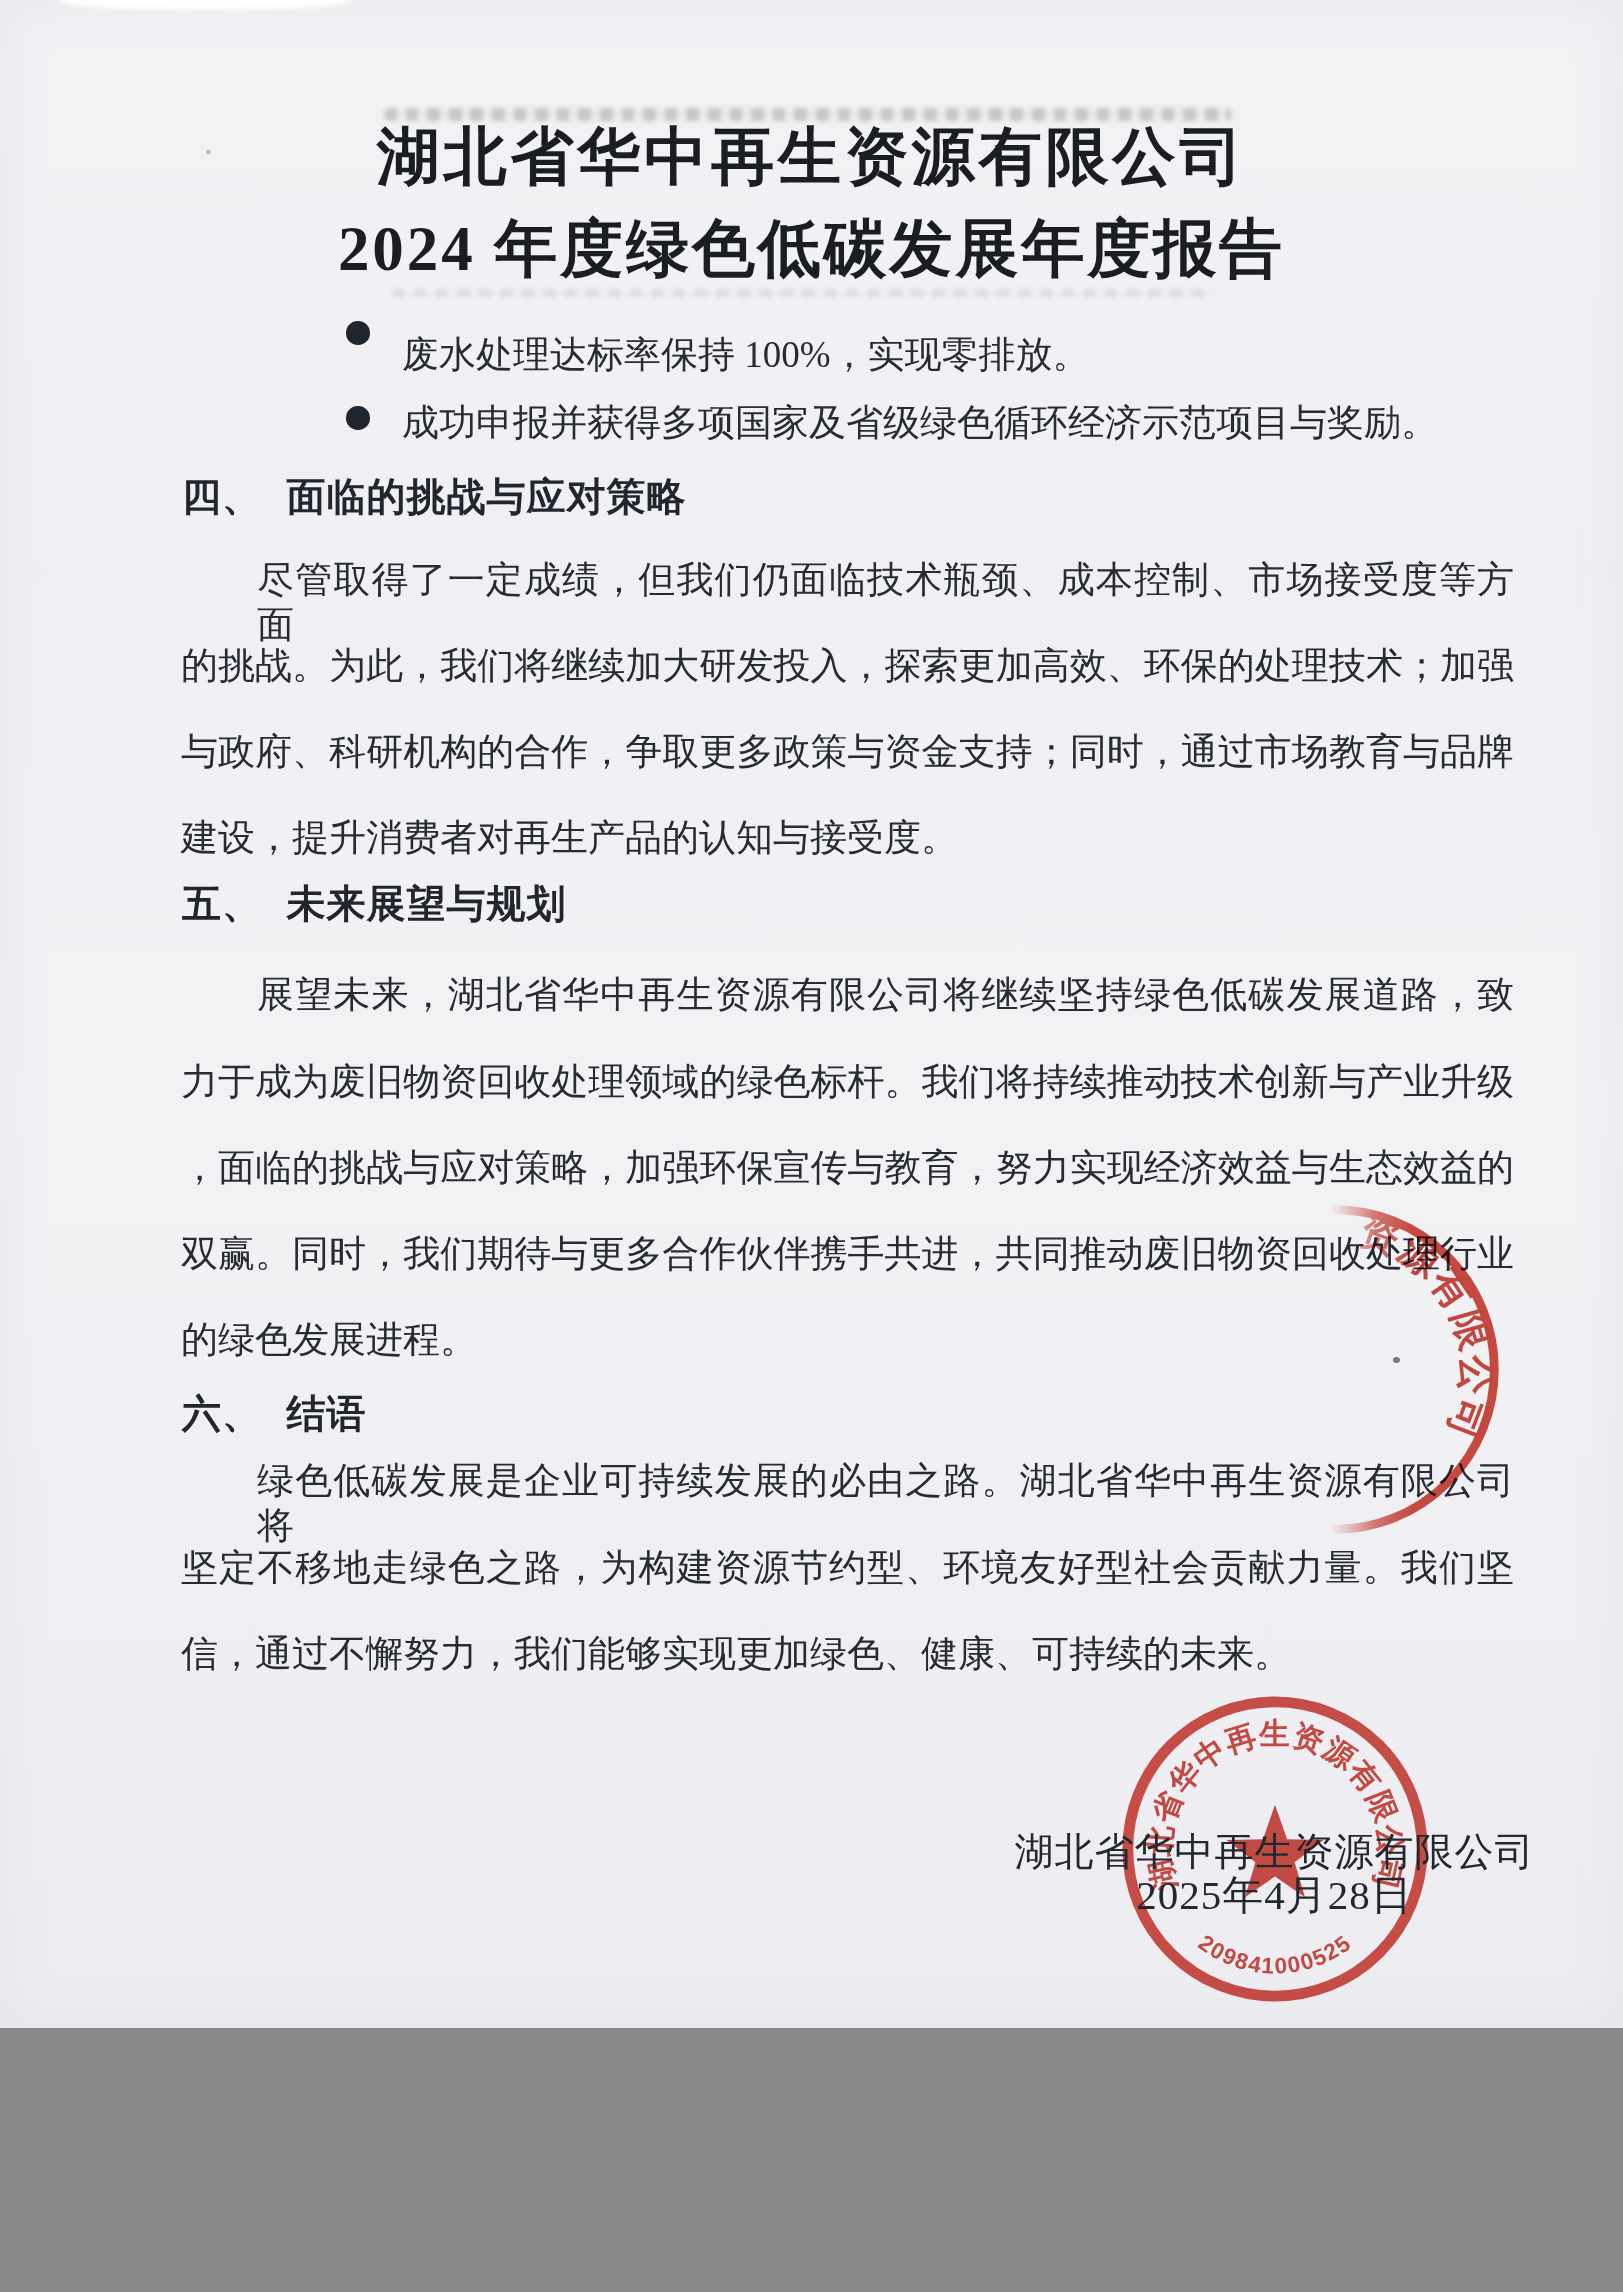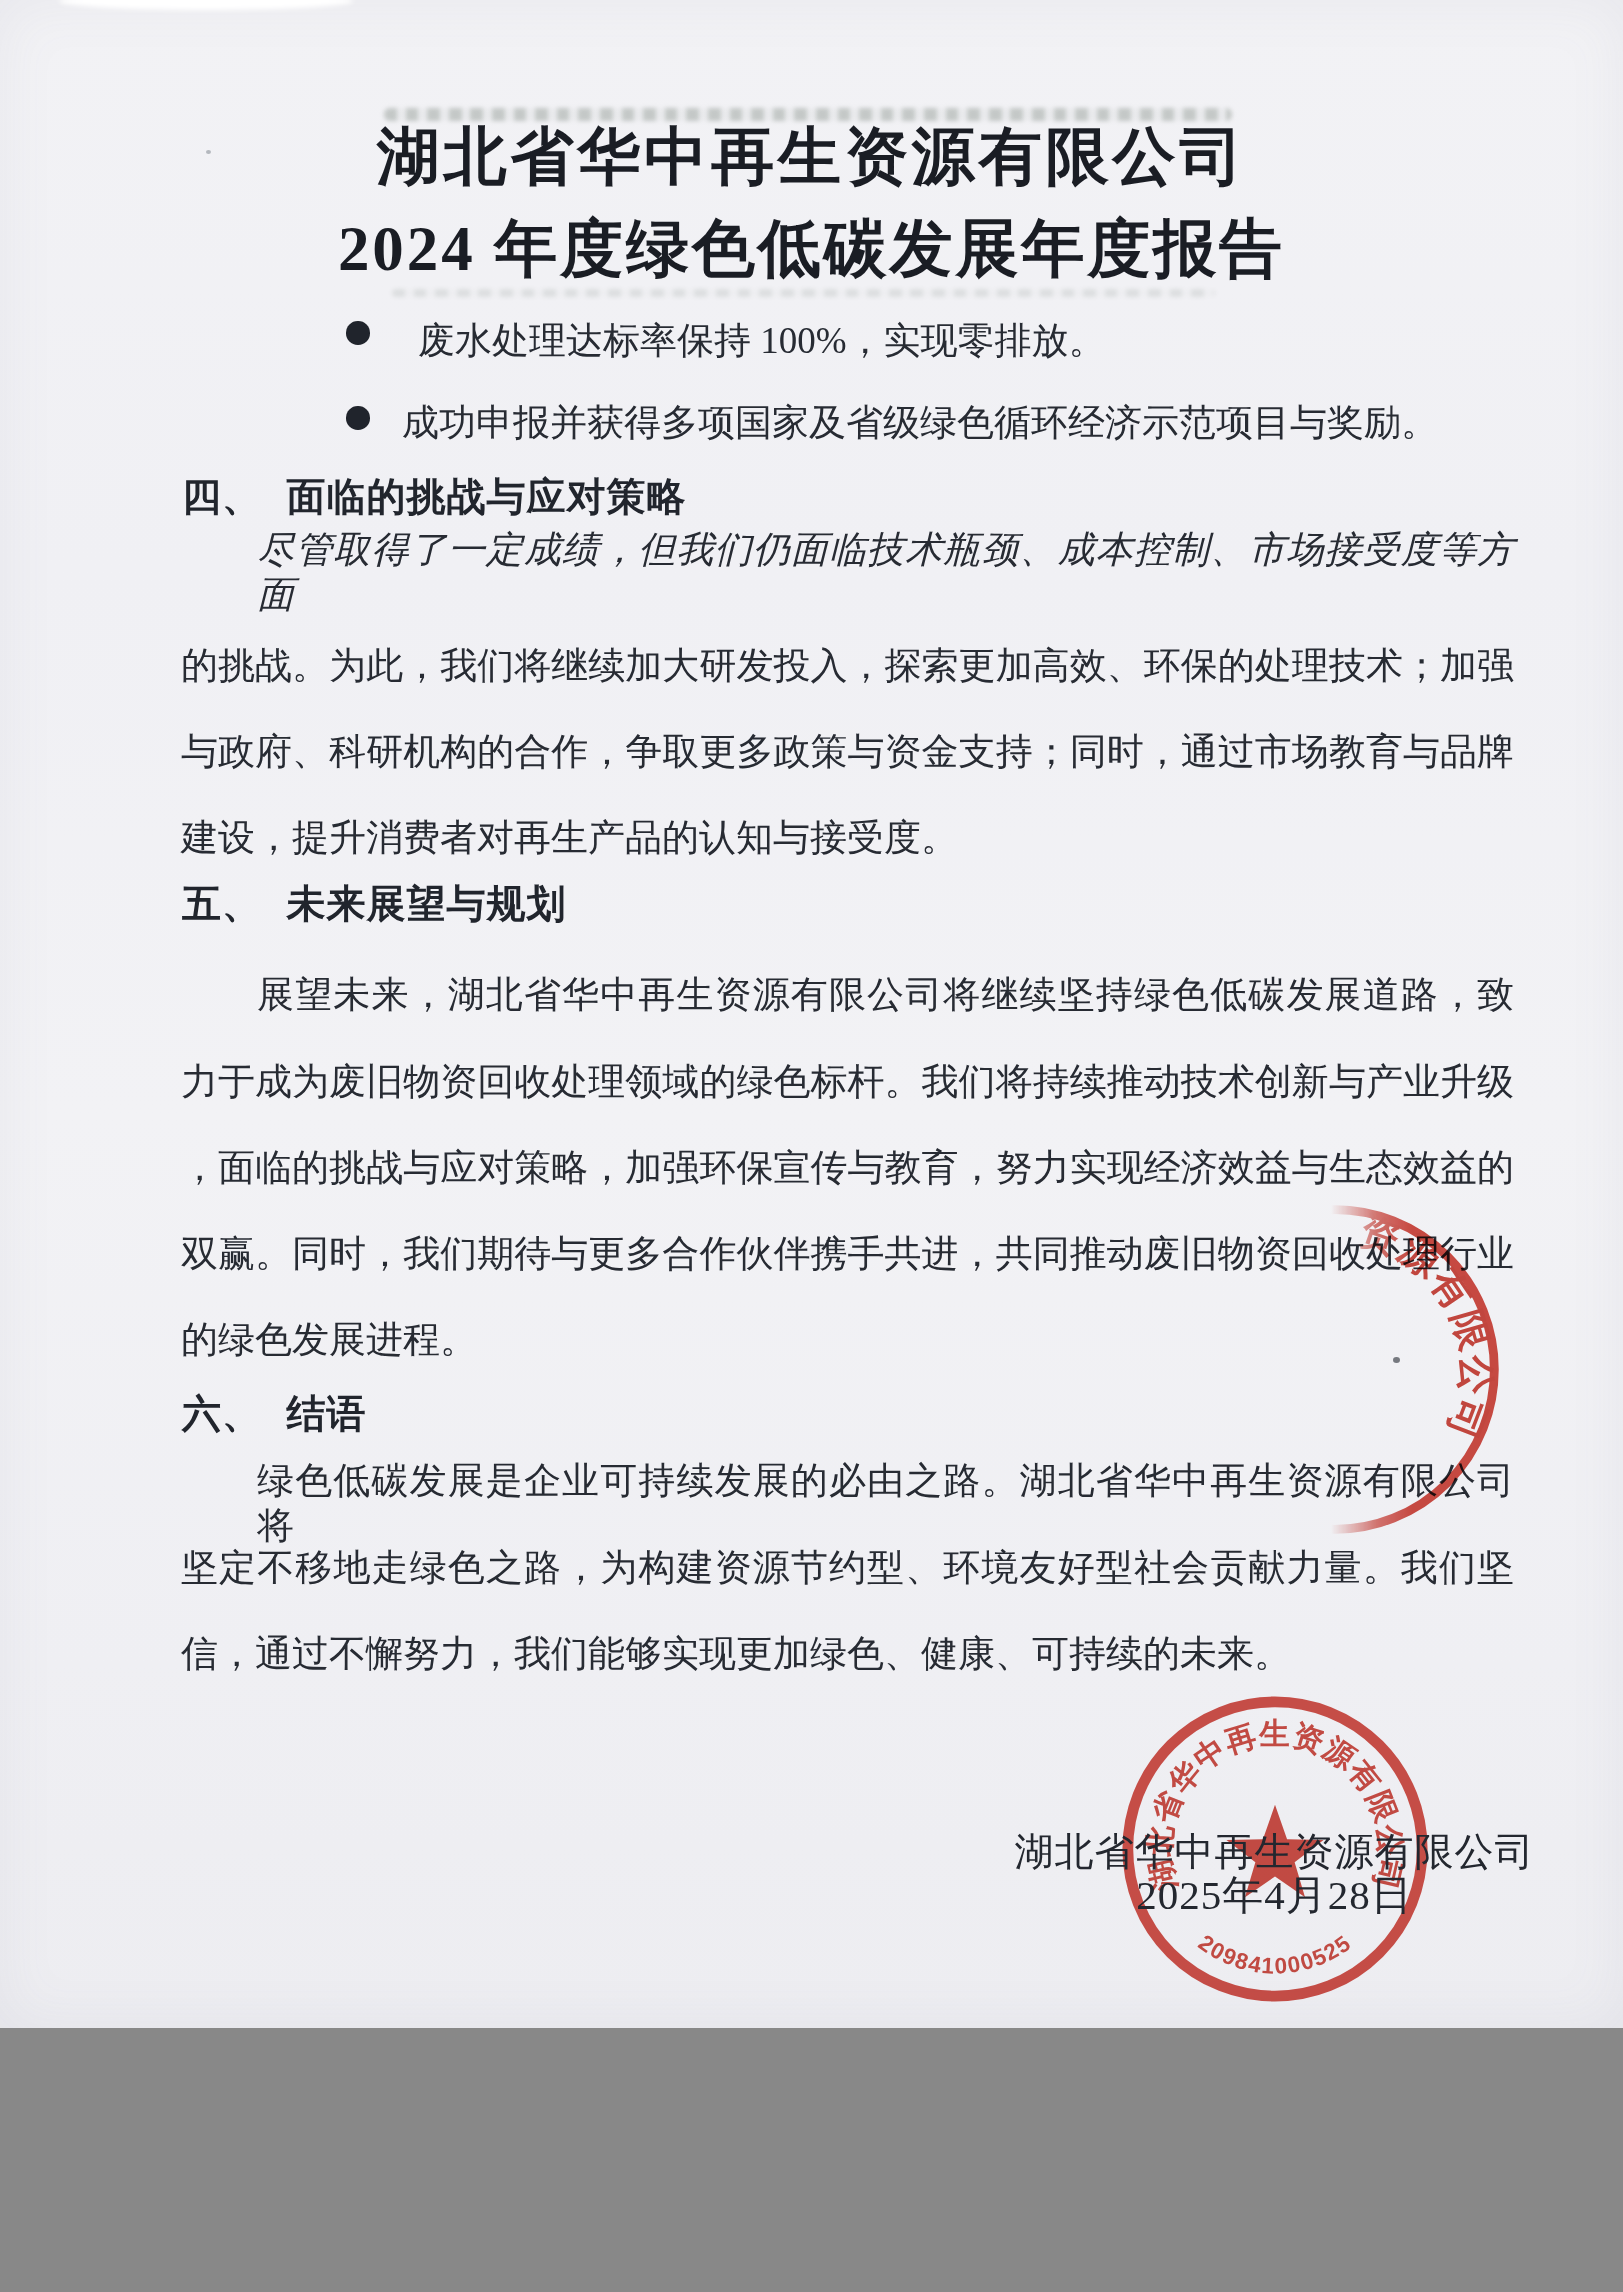--- a/index.html
+++ b/index.html
@@ -69,26 +69,26 @@
   <div class="white-sliver" style="left:59px; top:-7.8px; width:294px; height:17.6px;"></div>
   <div class="ghost-line" style="left:384px; top:108px; width:848px;"></div>
   <div class="ghost-line g2" style="left:392px; top:289px; width:823px;"></div>
   <div class="speck" style="left:206px; top:150px; width:4.9px; height:3.9px; background:#9aa0a6; opacity:0.7;"></div>
   <div class="speck" style="left:1393px; top:1357px; width:6.9px; height:5.9px; background:#4c5058; opacity:0.75;"></div>
 
   <div class="title-line" style="top:123px;">湖北省华中再生资源有限公司</div>
   <div class="title-line" style="top:215px; letter-spacing:2.9px;">2024 年度绿色低碳发展年度报告</div>
 
   <div class="bullet-dot" style="left:346px; top:321px;"></div>
-  <div class="bullet-text" style="top:318px;margin-left:16px;">废水处理达标率保持 100%，实现零排放。</div>
+  <div class="bullet-text" style="top:332px;">废水处理达标率保持 100%，实现零排放。</div>
   <div class="bullet-dot" style="left:346px; top:406px;"></div>
   <div class="bullet-text" style="top:400px;">成功申报并获得多项国家及省级绿色循环经济示范项目与奖励。</div>
 
   <div class="sec-heading" style="top:478px;">四、 面临的挑战与应对策略</div>
-  <div class="bodyline first" style="top:527px;font-style:italic;">尽管取得了一定成绩，但我们仍面临技术瓶颈、成本控制、市场接受度等方面</div>
+  <div class="bodyline first" style="top:557px;">尽管取得了一定成绩，但我们仍面临技术瓶颈、成本控制、市场接受度等方面</div>
   <div class="bodyline" style="top:643px;">的挑战。为此，我们将继续加大研发投入，探索更加高效、环保的处理技术；加强</div>
   <div class="bodyline" style="top:729px;">与政府、科研机构的合作，争取更多政策与资金支持；同时，通过市场教育与品牌</div>
   <div class="bodyline last" style="top:815px;">建设，提升消费者对再生产品的认知与接受度。</div>
 
   <div class="sec-heading" style="top:885px;">五、 未来展望与规划</div>
   <div class="bodyline first" style="top:972px;">展望未来，湖北省华中再生资源有限公司将继续坚持绿色低碳发展道路，致</div>
   <div class="bodyline" style="top:1059px;">力于成为废旧物资回收处理领域的绿色标杆。我们将持续推动技术创新与产业升级</div>
   <div class="bodyline" style="top:1145px;">，面临的挑战与应对策略，加强环保宣传与教育，努力实现经济效益与生态效益的</div>
   <div class="bodyline" style="top:1231px;">双赢。同时，我们期待与更多合作伙伴携手共进，共同推动废旧物资回收处理行业</div>
   <div class="bodyline last" style="top:1317px;">的绿色发展进程。</div>

